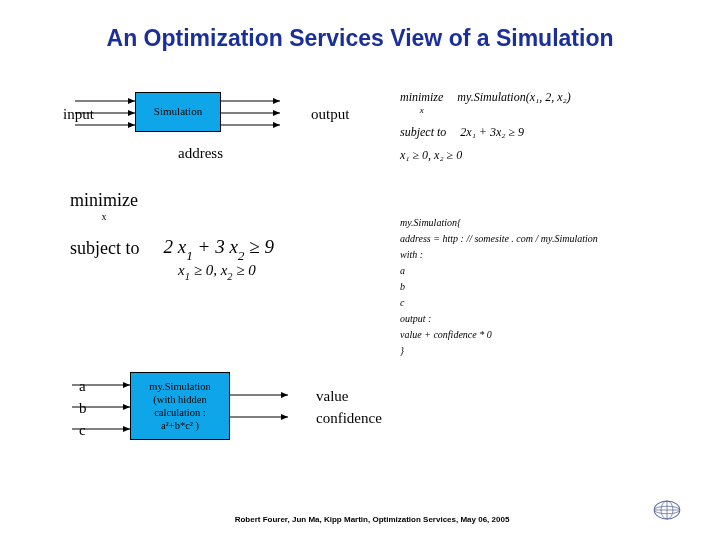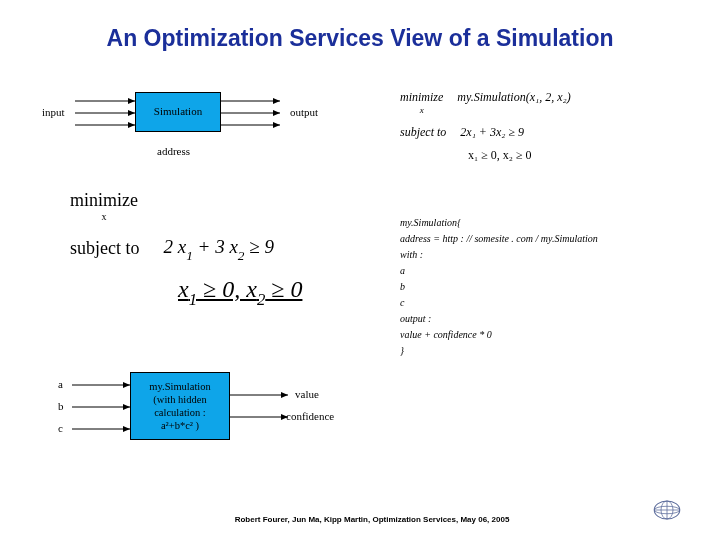--- a/index.html
+++ b/index.html
@@ -53,21 +53,22 @@
     font-size: 11px;
     line-height: 1.25;
     display: flex;
     flex-direction: column;
     justify-content: center;
     align-items: center;
     background: #0ea5e9;
   }
   .lbl {
     position: absolute;
-    font-size: 11px;
+    font-size: 15px;
+    margin-left: 21px;
   }
   svg.arrows {
     position: absolute;
     left: 0;
     top: 0;
   }
   .math-block {
     position: absolute;
     font-family: "Times New Roman", serif;
   }
@@ -165,36 +166,36 @@
     <div style="display:flex; align-items:flex-start; gap:28px;">
       <div style="text-align:center;">
         <div class="math-min-label">minimize</div>
         <div class="small-under">x</div>
       </div>
     </div>
     <div style="display:flex; align-items:center; gap:24px; margin-top:14px;">
       <div class="math-st-label">subject to</div>
       <div style="font-size:19px; font-style:italic;" id="con1-big">2 x<span class="sub">1</span> + 3 x<span class="sub">2</span> ≥ 9</div>
     </div>
-    <div style="margin-left:108px; margin-top:14px; font-size:24px; font-style:italic;text-decoration:underline;" id="con2-big">x<span class="sub">1</span> ≥ 0,  x<span class="sub">2</span> ≥ 0</div>
+    <div style="margin-left:108px; font-size:15px; font-style:italic;" id="con2-big">x<span class="sub">1</span> ≥ 0,  x<span class="sub">2</span> ≥ 0</div>
   </div>
 
   <div class="math-block" style="left:400px; top:90px; font-size:12px;">
     <div style="display:flex; align-items:flex-start; gap:14px;">
       <div style="text-align:center; font-style:italic;">
         <div>minimize</div>
         <div style="font-size:9px;">x</div>
       </div>
       <div style="font-style:italic;">my.Simulation(x₁, 2, x₂)</div>
     </div>
     <div style="display:flex; gap:14px; margin-top:10px; font-style:italic;">
       <div>subject to</div>
       <div>2x₁ + 3x₂ ≥ 9</div>
     </div>
-    <div style="margin-left:68px; margin-top:8px; ">x₁ ≥ 0, x₂ ≥ 0</div>
+    <div style="margin-top:8px; font-style:italic;">x₁ ≥ 0, x₂ ≥ 0</div>
   </div>
 
   <div class="right-pane" style="left:400px; top:215px;">
     <div class="row">my.Simulation{</div>
     <div class="row">address = http : // somesite . com / my.Simulation</div>
     <div class="row">with :</div>
     <div class="row">a</div>
     <div class="row">b</div>
     <div class="row">c</div>
     <div class="row">output :</div>
@@ -207,21 +208,21 @@
   <div class="lbl" style="left:58px; top:422px;">c</div>
 
   <div class="box" style="left:130px; top:372px; width:98px; height:66px; font-size:10.5px;">
     <span>my.Simulation</span>
     <span>(with hidden</span>
     <span>calculation :</span>
     <span>a²+b*c² )</span>
   </div>
 
   <div class="lbl" style="left:295px; top:388px;">value</div>
-  <div class="lbl" style="left:286px; top:410px;">confidence</div>
+  <div class="lbl" style="left:295px; top:410px;">confidence</div>
 
 
   <svg class="globe" viewBox="0 0 40 32">
     <ellipse cx="20" cy="16" rx="17" ry="12" fill="none" stroke="#5a6a9a" stroke-width="1.4"></ellipse>
     <ellipse cx="20" cy="16" rx="17" ry="5" fill="none" stroke="#5a6a9a" stroke-width="1"></ellipse>
     <ellipse cx="20" cy="16" rx="8" ry="12" fill="none" stroke="#5a6a9a" stroke-width="1"></ellipse>
     <line x1="3" y1="16" x2="37" y2="16" stroke="#5a6a9a" stroke-width="1"></line>
     <line x1="20" y1="4" x2="20" y2="28" stroke="#5a6a9a" stroke-width="1"></line>
   </svg>
 

